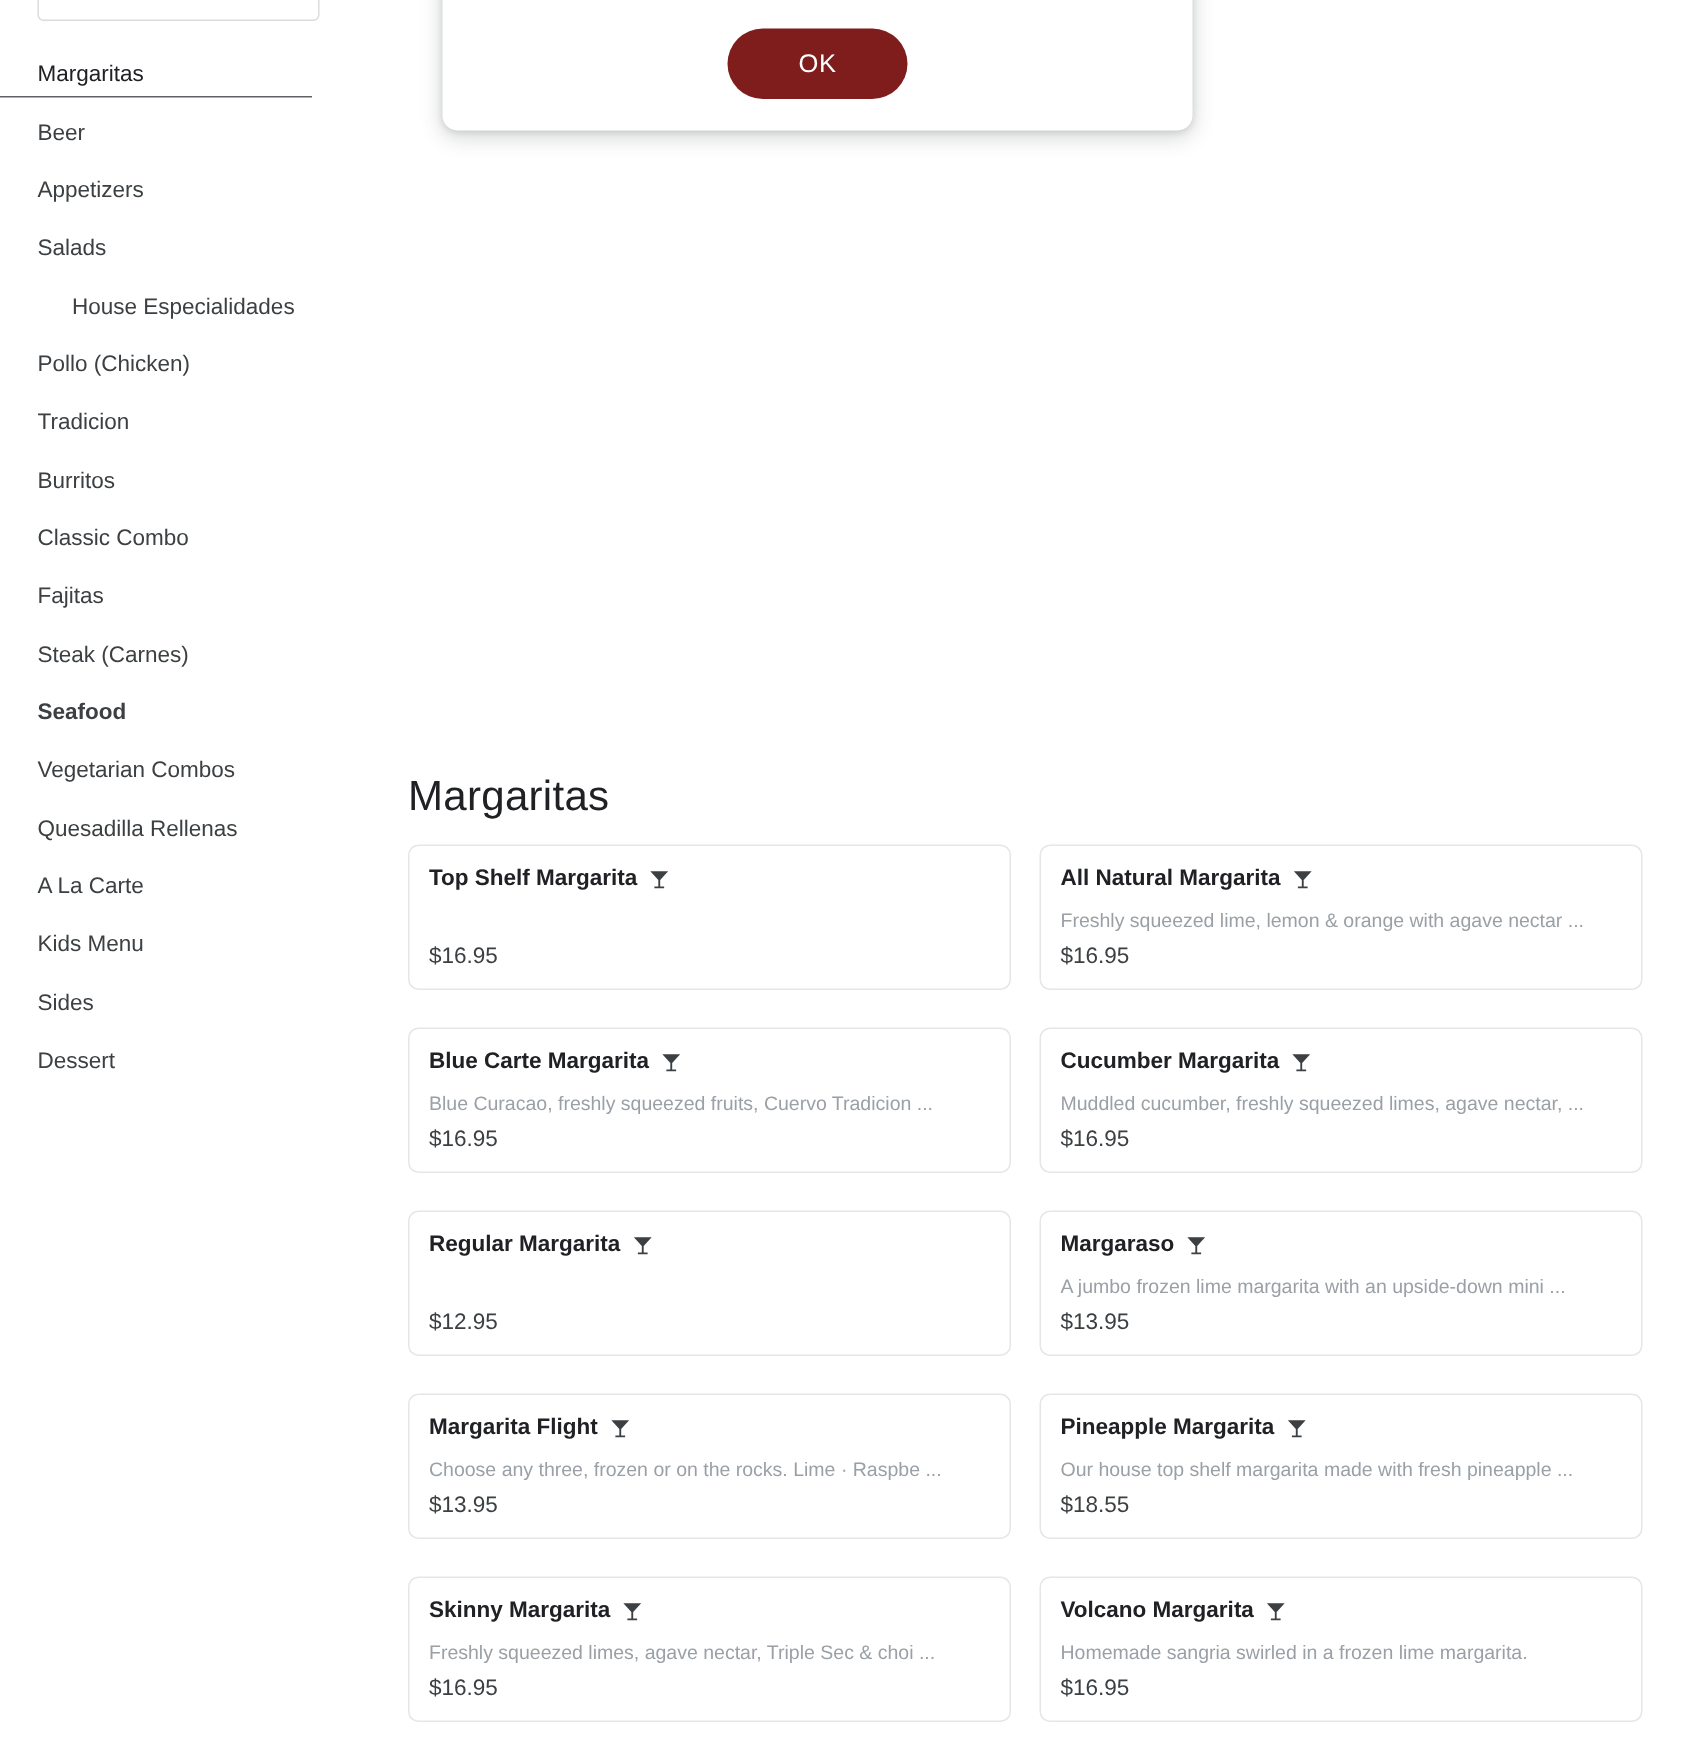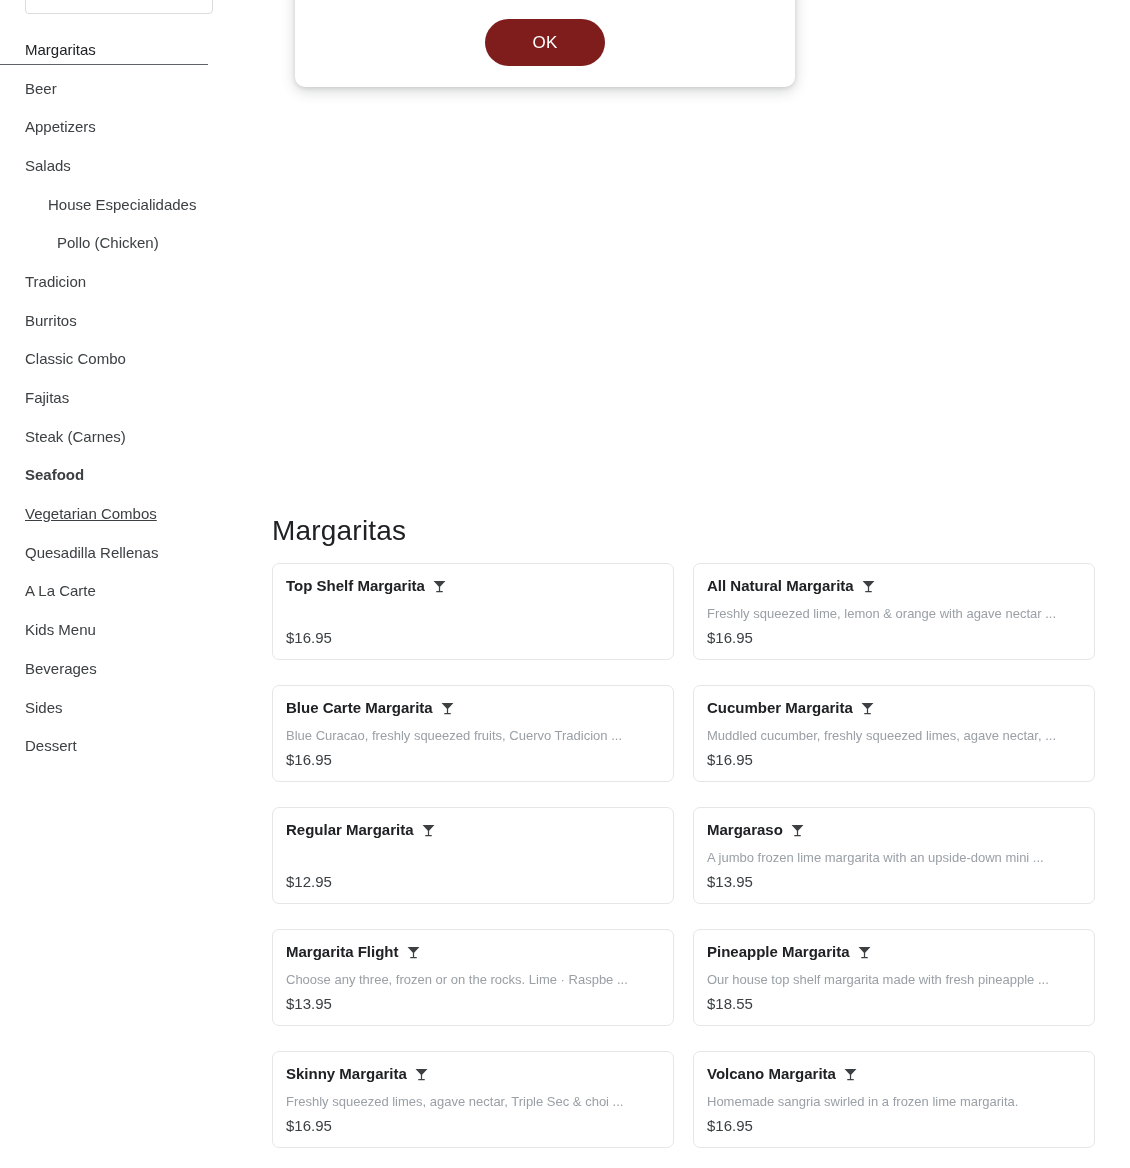--- a/index.html
+++ b/index.html
@@ -189,55 +189,52 @@
       </div>
       <div class="cat-item" style="position: relative;">
         <span class="cat-label">Appetizers</span>
       </div>
       <div class="cat-item" style="position: relative;">
         <span class="cat-label">Salads</span>
       </div>
       <div class="cat-item" style="position: relative; padding-left: 48px;">
         <span class="cat-label">House Especialidades</span>
       </div>
-      <div class="cat-item" style="position: relative; margin-left: 32px;">
+      <div class="cat-item" style="position: relative;">
         <span class="cat-label">Pollo (Chicken)</span>
       </div>
       <div class="cat-item" style="position: relative;">
         <span class="cat-label">Tradicion</span>
       </div>
       <div class="cat-item" style="position: relative;">
         <span class="cat-label">Burritos</span>
       </div>
       <div class="cat-item" style="position: relative; text-align: center;">
         <span class="cat-label">Classic Combo</span>
       </div>
       <div class="cat-item" style="position: relative;">
         <span class="cat-label">Fajitas</span>
       </div>
       <div class="cat-item" style="position: relative; align-items: center;">
         <span class="cat-label">Steak (Carnes)</span>
       </div>
       <div class="cat-item" style="position: relative; font-weight: bold;">
         <span class="cat-label">Seafood</span>
       </div>
-      <div class="cat-item" style="position: relative; text-decoration: underline;">
+      <div class="cat-item" style="position: relative;">
         <span class="cat-label">Vegetarian Combos</span>
       </div>
       <div class="cat-item" style="position: relative;">
         <span class="cat-label">Quesadilla Rellenas</span>
       </div>
       <div class="cat-item" style="position: relative;">
         <span class="cat-label">A La Carte</span>
       </div>
       <div class="cat-item" style="position: relative; text-align: right;">
         <span class="cat-label">Kids Menu</span>
-      </div>
-      <div class="cat-item" style="position: relative;">
-        <span class="cat-label">Beverages</span>
       </div>
       <div class="cat-item" style="position: relative;">
         <span class="cat-label">Sides</span>
       </div>
       <div class="cat-item" style="position: relative;">
         <span class="cat-label">Dessert</span>
       </div>
     </div>
 
 </div>

